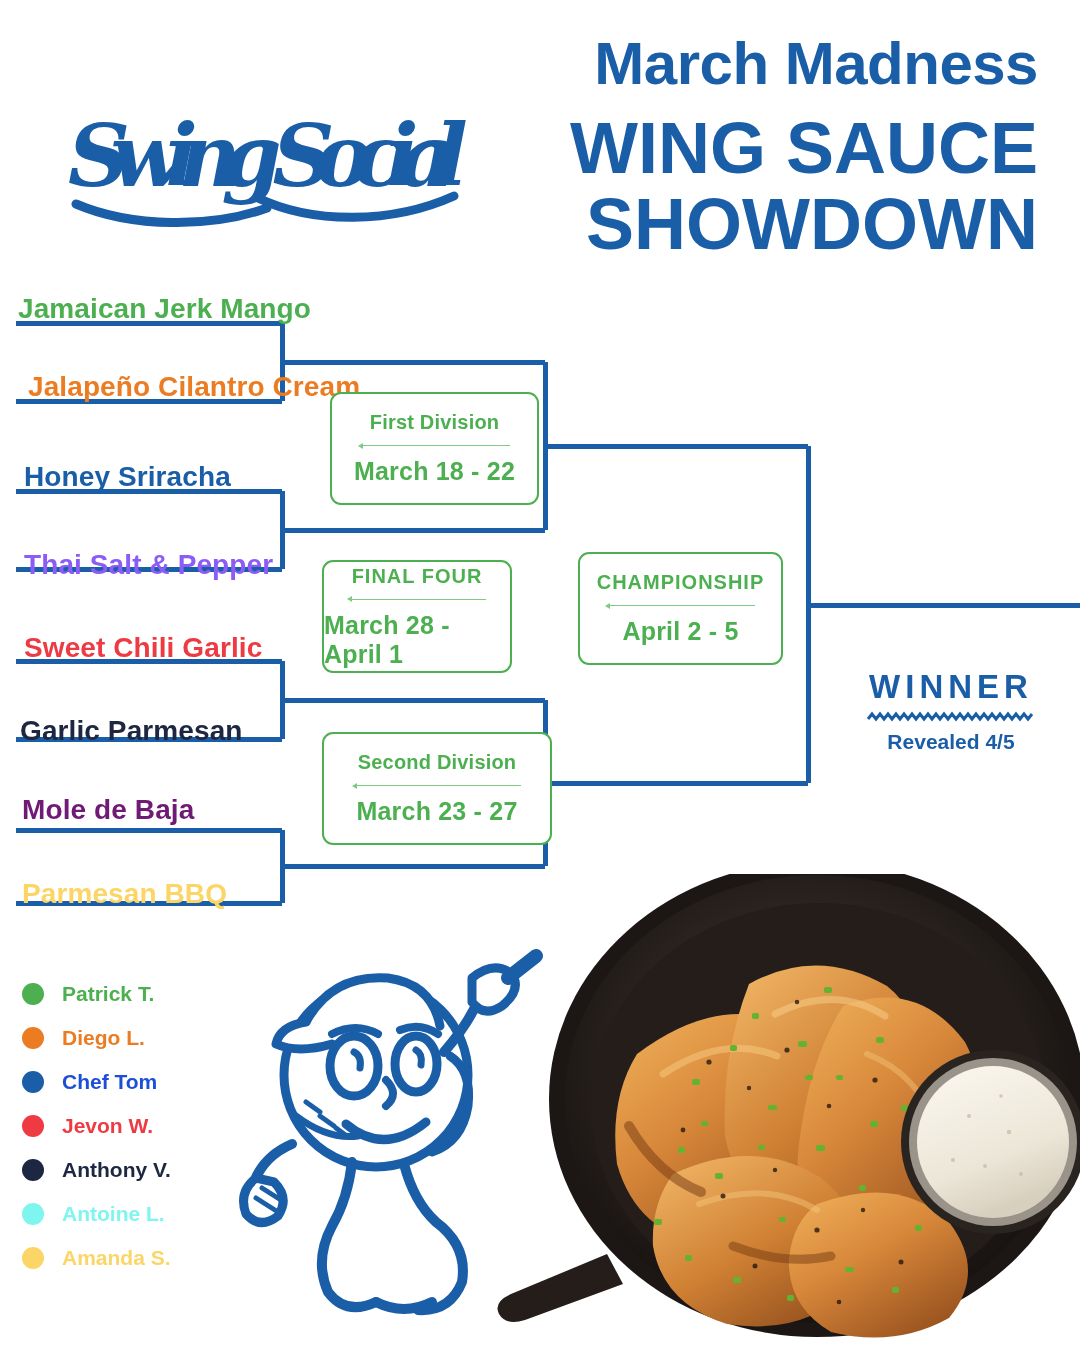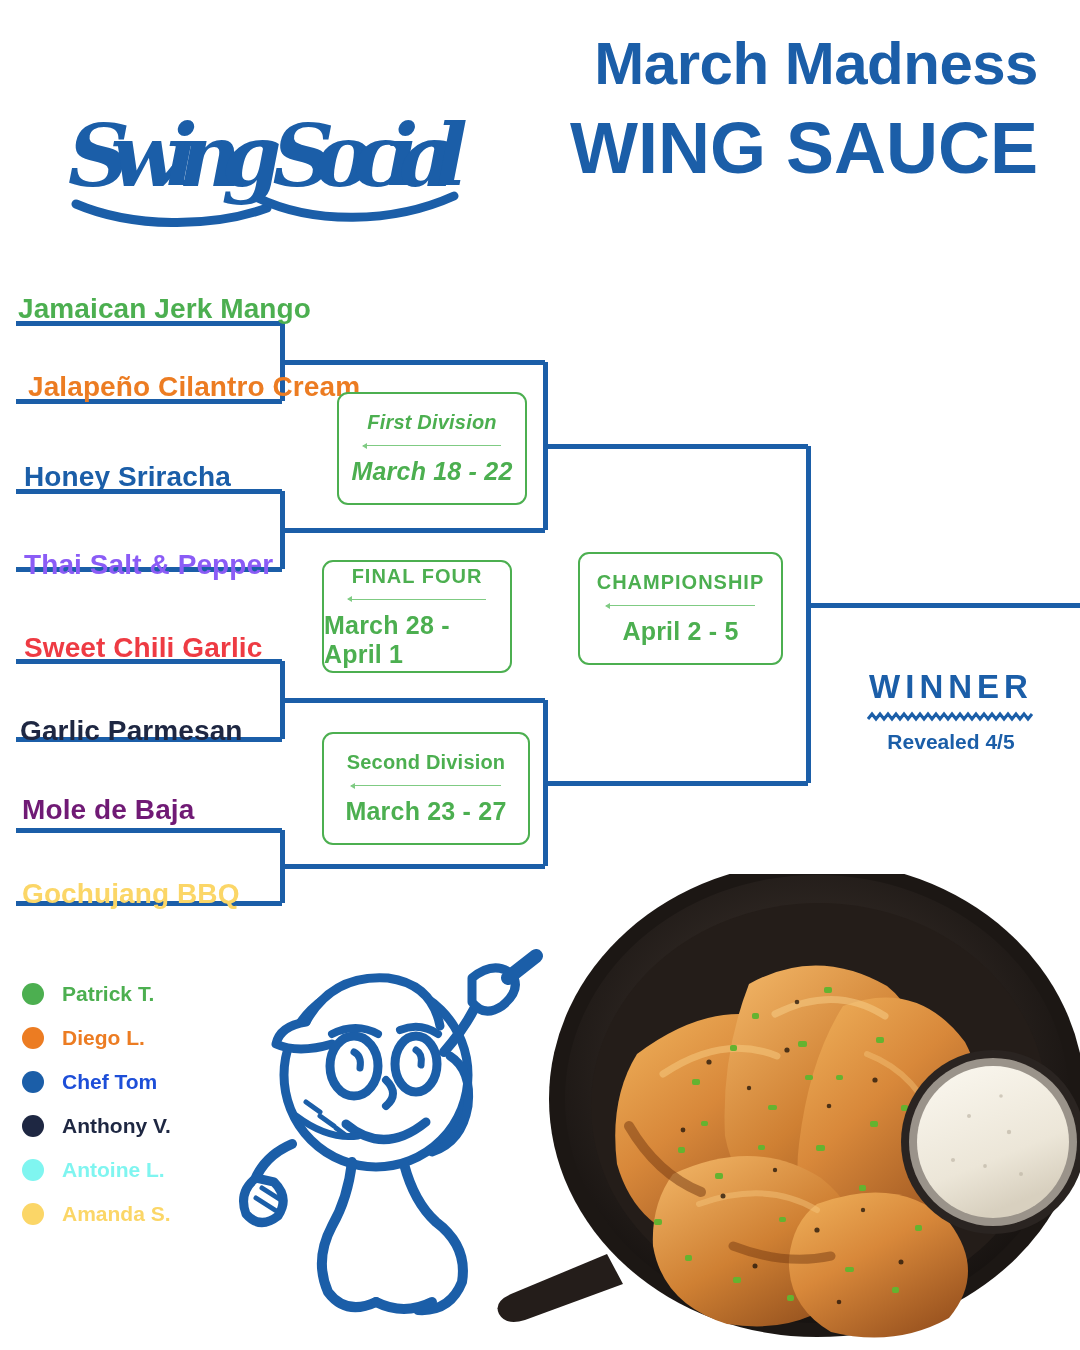--- a/index.html
+++ b/index.html
@@ -101,20 +101,21 @@
     <svg viewBox="0 0 410 150" xmlns="http://www.w3.org/2000/svg" aria-label="Swing Social">
       <text id="logo-text" x="6" y="108" font-size="86" textLength="400">Swing Social</text>
       <path d="M14 126 C70 150 150 150 205 130" stroke="#1B5EA8" stroke-width="9" fill="none" stroke-linecap="round"></path>
       <path d="M196 120 C250 146 330 146 392 118" stroke="#1B5EA8" stroke-width="9" fill="none" stroke-linecap="round"></path>
     </svg>
   </div>
 
   <div id="headline">
     <span class="hl1">March Madness</span>
     <span class="hl2">WING SAUCE</span>
+    <span class="hl3">SHOWDOWN</span>
   </div>
 
   <div id="bracket">
     <svg viewBox="0 0 1080 660" width="1080" height="660" xmlns="http://www.w3.org/2000/svg">
       <g stroke="#1B5EA8" stroke-width="5" fill="none" shape-rendering="crispEdges">
 
         <line x1="16" y1="53" x2="282" y2="53"></line>
         <line x1="16" y1="131" x2="282" y2="131"></line>
         <line x1="282" y1="53" x2="282" y2="131"></line>
         <line x1="282" y1="92" x2="545" y2="92"></line>
@@ -145,41 +146,41 @@
     </svg>
   </div>
 
   <div class="sauce" style="left: 18px; top: 293px; color: rgb(76, 175, 80);">Jamaican Jerk Mango</div>
   <div class="sauce" style="left: 28px; top: 371px; color: rgb(236, 124, 34);">Jalapeño Cilantro Cream</div>
   <div class="sauce" style="left: 24px; top: 461px; color: rgb(27, 94, 168);">Honey Sriracha</div>
   <div class="sauce" style="left: 24px; top: 549px; color: #8b5cf6;">Thai Salt &amp; Pepper</div>
   <div class="sauce" style="left: 24px; top: 632px; color: rgb(238, 59, 67);">Sweet Chili Garlic</div>
   <div class="sauce" style="left: 20px; top: 715px; color: rgb(30, 39, 66);">Garlic Parmesan</div>
   <div class="sauce" style="left: 22px; top: 794px; color: #701a75;">Mole de Baja</div>
-  <div class="sauce" style="left: 22px; top: 878px; color: rgb(251, 214, 103);">Gochujang BBQ</div>
-
-  <div class="roundbox" style="left:337px;top:392px;width:190px;height:113px;font-style:italic;">
+  <div class="sauce" style="left: 22px; top: 878px; color: rgb(251, 214, 103);">Parmesan BBQ</div>
+
+  <div class="roundbox" style="left:330px;top:392px;width:209px;height:113px;">
     <div class="rb-title">First Division</div>
     <div class="rb-rule"></div>
     <div class="rb-date">March 18 - 22</div>
   </div>
 
   <div class="roundbox rb-wide" style="left:322px;top:560px;width:190px;height:113px;">
     <div class="rb-title">FINAL FOUR</div>
     <div class="rb-rule"></div>
     <div class="rb-date">March 28 - April 1</div>
   </div>
 
   <div class="roundbox rb-wide" style="left:578px;top:552px;width:205px;height:113px;">
     <div class="rb-title">CHAMPIONSHIP</div>
     <div class="rb-rule"></div>
     <div class="rb-date">April 2 - 5</div>
   </div>
 
-  <div class="roundbox" style="left:322px;top:732px;width:208px;height:113px;">
+  <div class="roundbox" style="left:322px;top:732px;width:230px;height:113px;">
     <div class="rb-title">Second Division</div>
     <div class="rb-rule"></div>
     <div class="rb-date">March 23 - 27</div>
   </div>
 
   <div id="winner">
     <div class="w-title">WINNER</div>
     <div class="w-zig">
       <svg width="170" height="11" viewBox="0 0 170 11" xmlns="http://www.w3.org/2000/svg">
         <path d="M2 8 L6 3 L10 8 L14 3 L18 8 L22 3 L26 8 L30 3 L34 8 L38 3 L42 8 L46 3 L50 8 L54 3 L58 8 L62 3 L66 8 L70 3 L74 8 L78 3 L82 8 L86 3 L90 8 L94 3 L98 8 L102 3 L106 8 L110 3 L114 8 L118 3 L122 8 L126 3 L130 8 L134 3 L138 8 L142 3 L146 8 L150 3 L154 8 L158 3 L162 8 L166 3" stroke="#1B5EA8" stroke-width="3" fill="none"></path>
@@ -193,20 +194,24 @@
       <span class="leg-dot" style="background: rgb(76, 175, 80);"></span>
       <span class="leg-name" style="color: rgb(76, 175, 80);">Patrick T.</span>
     </div>
     <div class="leg-row">
       <span class="leg-dot" style="background: rgb(236, 124, 34);"></span>
       <span class="leg-name" style="color: rgb(236, 124, 34);">Diego L.</span>
     </div>
     <div class="leg-row">
       <span class="leg-dot" style="background: rgb(27, 94, 168);"></span>
       <span class="leg-name" style="color: #1d4ed8;">Chef Tom</span>
+    </div>
+    <div class="leg-row">
+      <span class="leg-dot" style="background: rgb(238, 59, 67);"></span>
+      <span class="leg-name" style="color: rgb(238, 59, 67);">Jevon W.</span>
     </div>
     <div class="leg-row">
       <span class="leg-dot" style="background: rgb(30, 39, 66);"></span>
       <span class="leg-name" style="color: rgb(30, 39, 66);">Anthony V.</span>
     </div>
     <div class="leg-row">
       <span class="leg-dot" style="background: rgb(127, 245, 240);"></span>
       <span class="leg-name" style="color: rgb(127, 245, 240);">Antoine L.</span>
     </div>
     <div class="leg-row">

